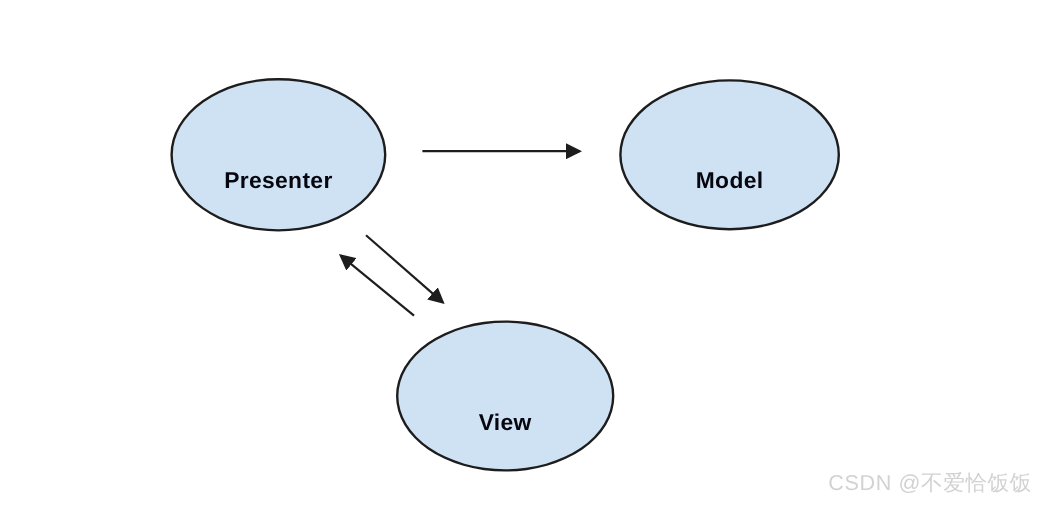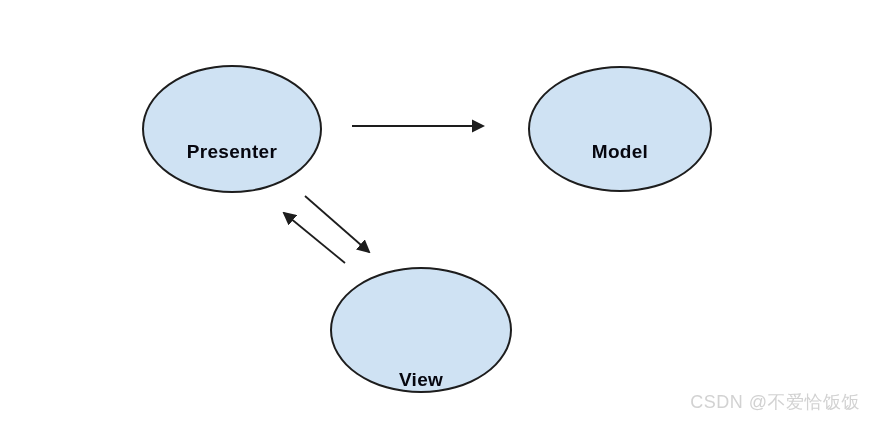--- a/index.html
+++ b/index.html
@@ -34,22 +34,22 @@
   }
   .node-label {
     font-weight: bold;
     font-size: 19px;
     color: #06060e;
     letter-spacing: 0.3px;
     user-select: none;
     margin-top: 45px;
   }
   #node-presenter { left: 142px; top: 65px;  width: 180px; height: 128px; }
-  #node-model     { left: 528px; top: 66px;  width: 184px; height: 126px; }
-  #node-view      { left: 330px; top: 267px; width: 182px; height: 126px; align-items: flex-end; }
+  #node-model     { left: 516px; top: 66px;  width: 184px; height: 126px; }
+  #node-view      { left: 330px; top: 267px; width: 182px; height: 126px; }
   .watermark {
     position: absolute;
     right: 12px;
     bottom: 7px;
     font-size: 18px;
     color: #d2d2d2;
     letter-spacing: 0.5px;
     white-space: nowrap;
     margin-left: 44px;
   }

